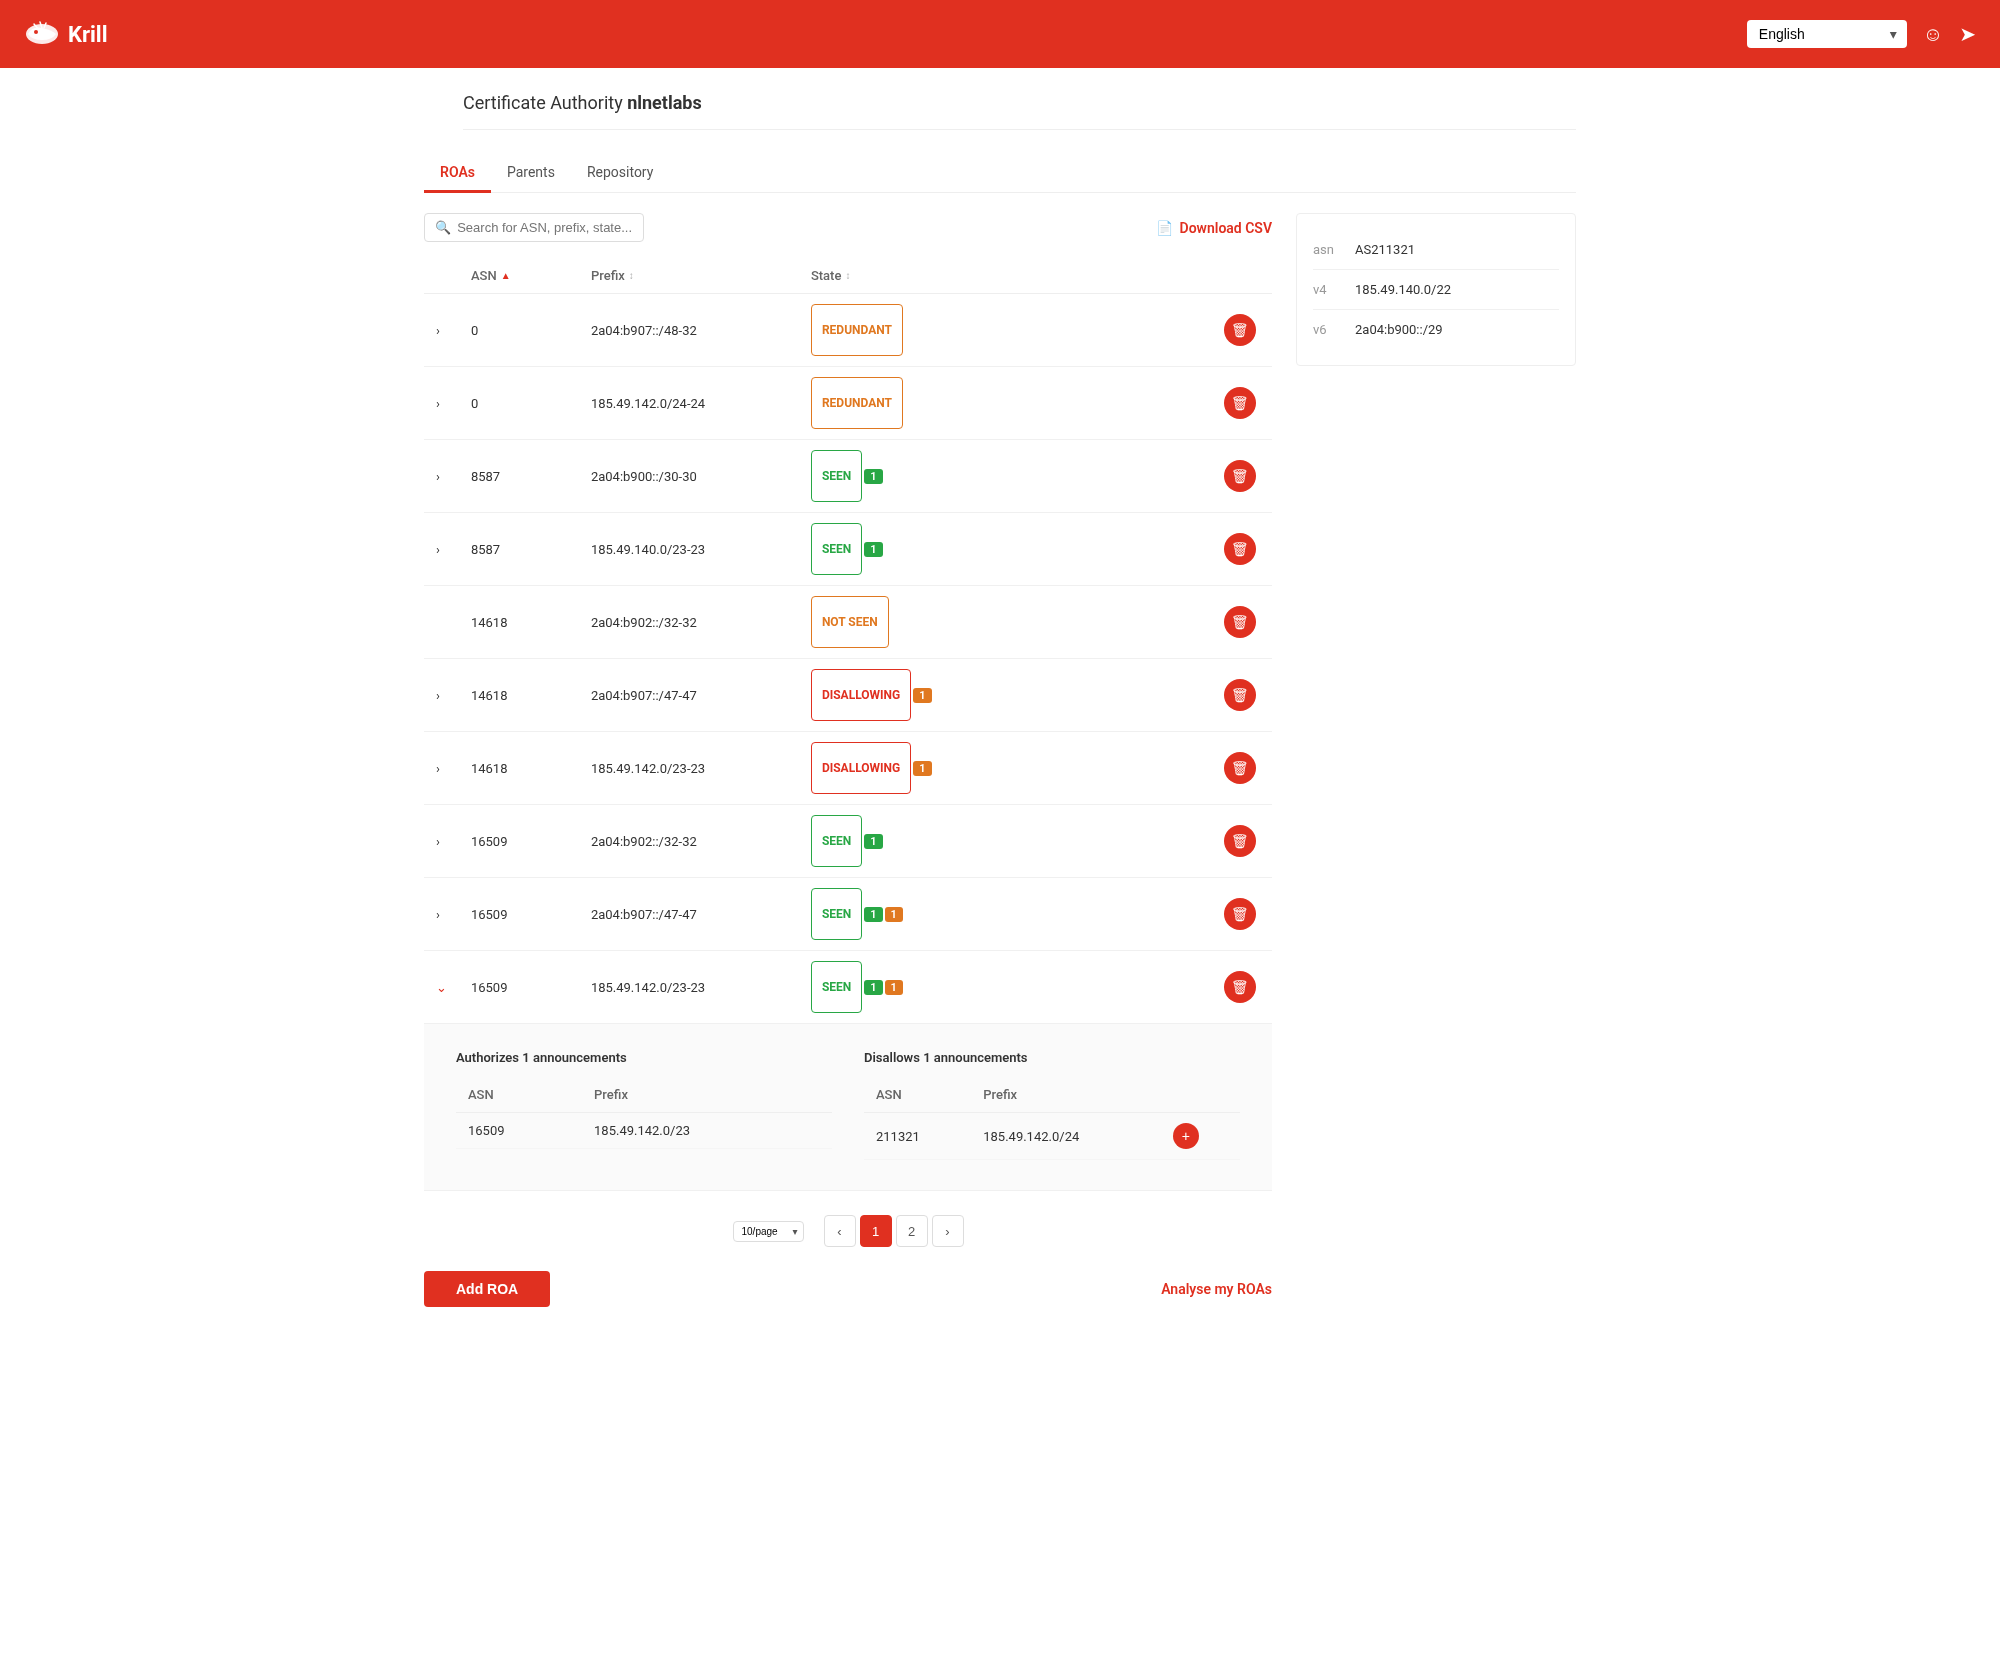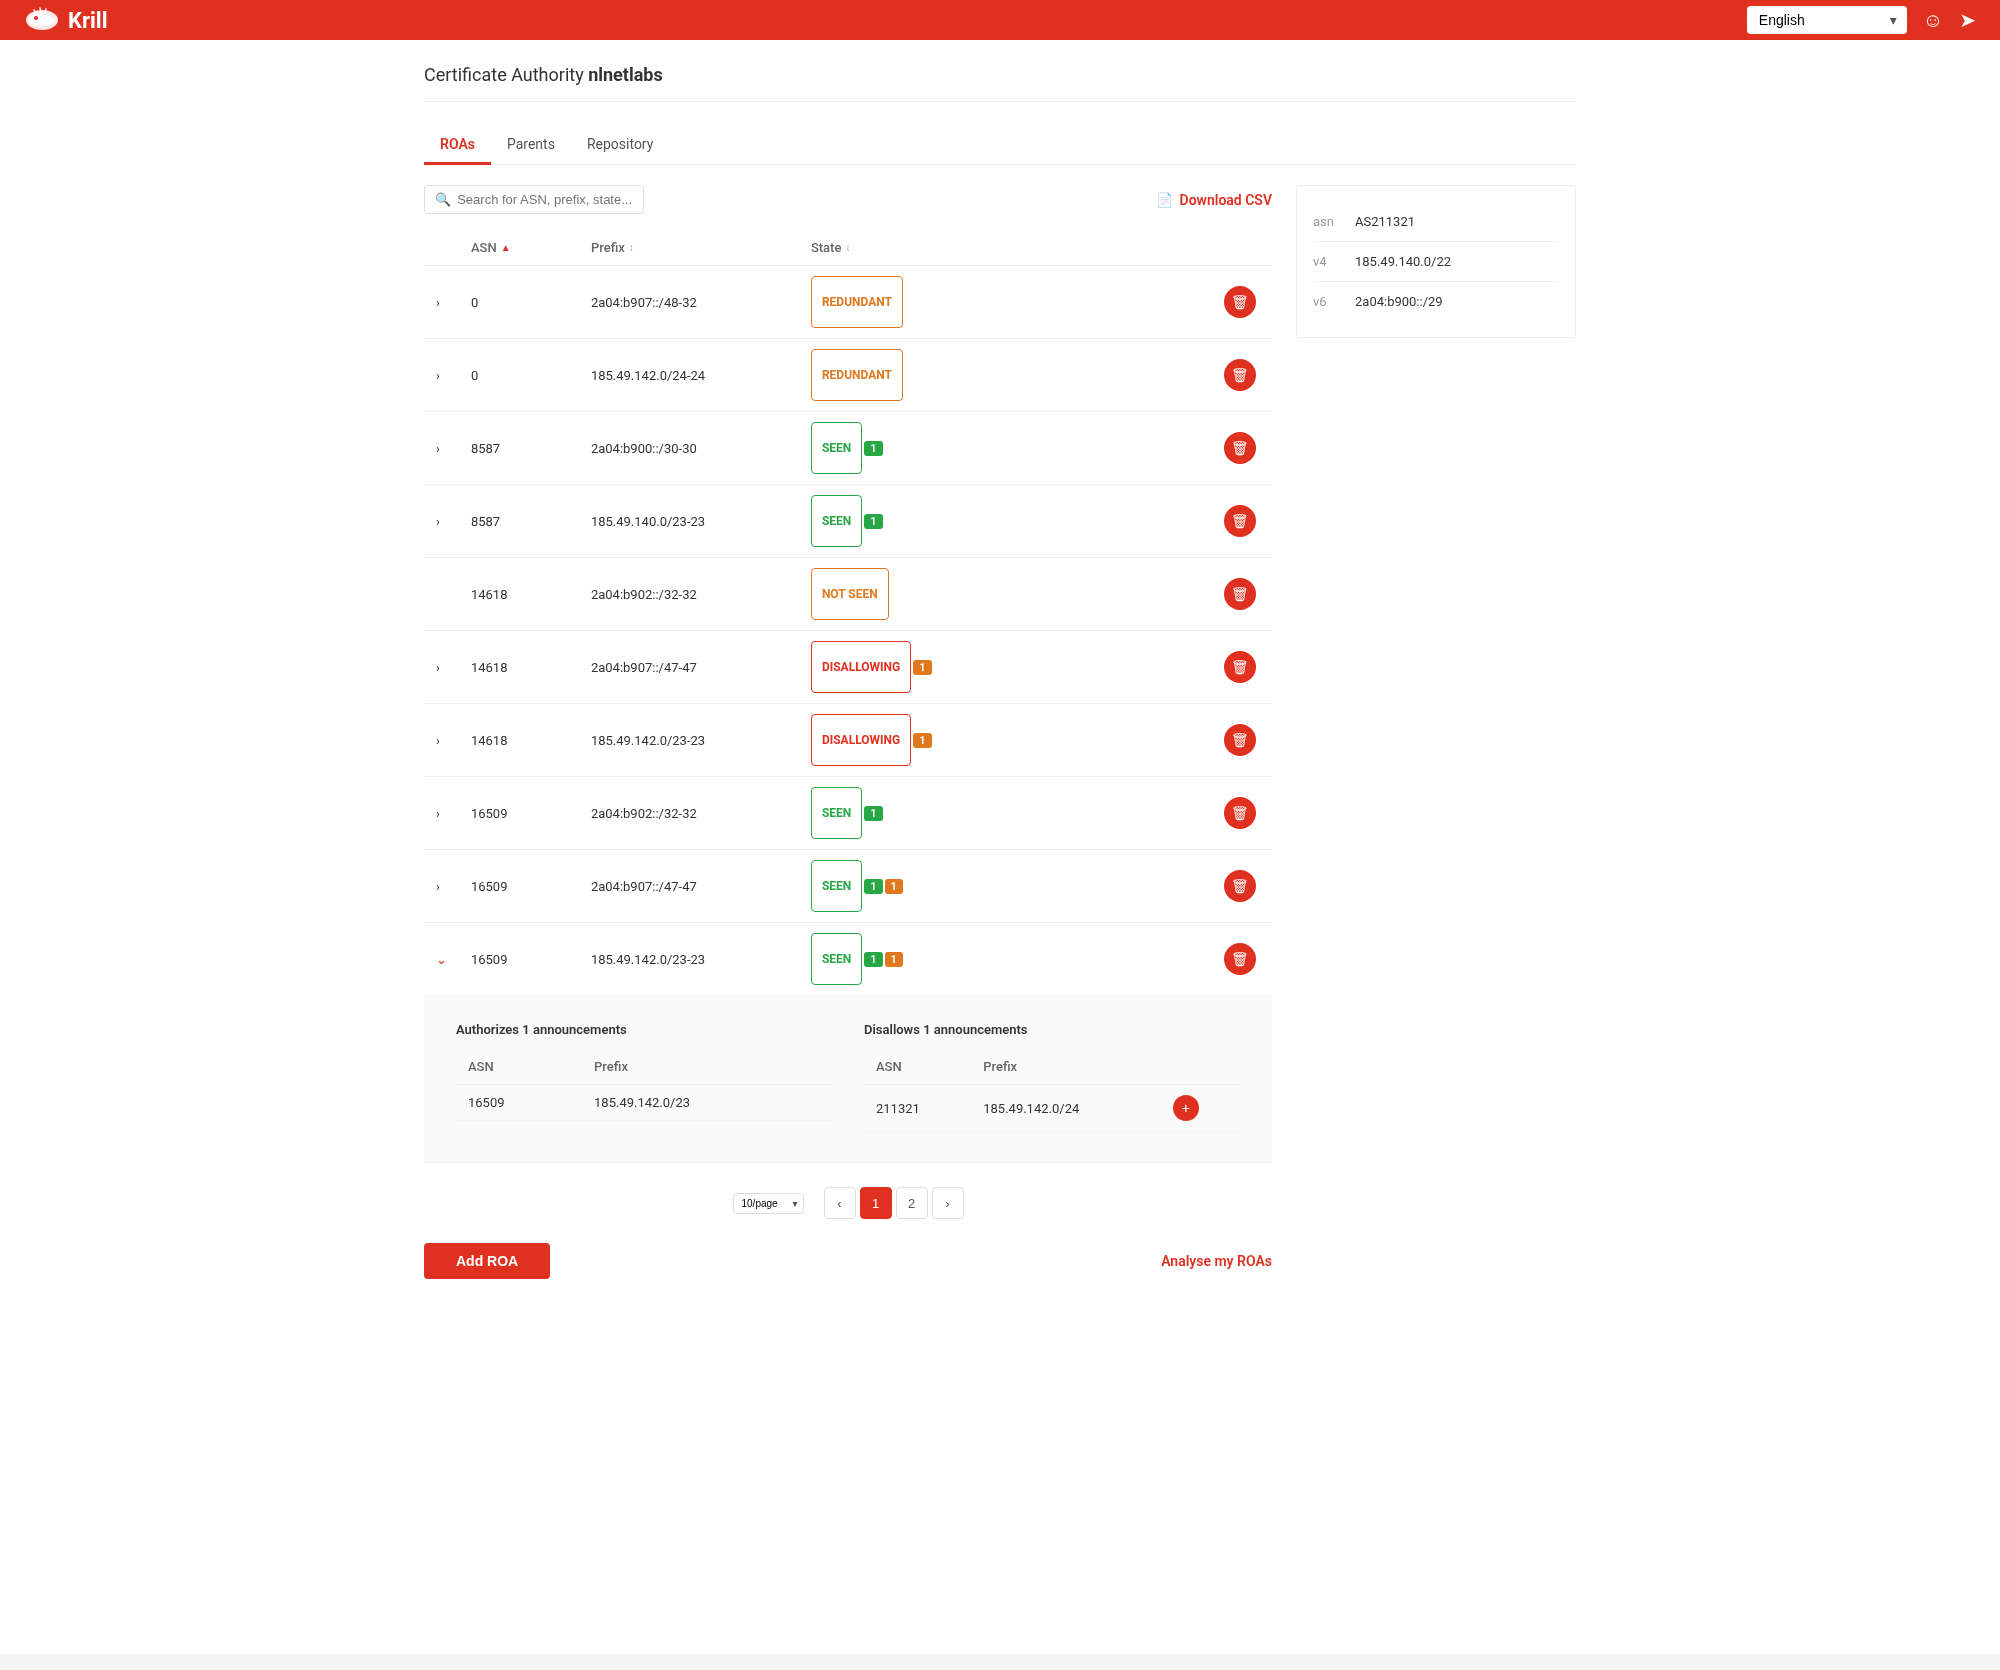--- a/index.html
+++ b/index.html
@@ -1,33 +1,33 @@
 <!DOCTYPE html>
 <html><head>
   <meta charset="utf-8">
   <style>
     * { box-sizing: border-box; margin: 0; padding: 0; }
     body { font-family: -apple-system, BlinkMacSystemFont, 'Segoe UI', Roboto, sans-serif; background: #f5f5f5; color: #333; font-size: 14px; }
 
     
-    .header { background: #e03020; display: flex; align-items: center; padding: 0 24px; height: 40px; }
+    .header { background: #e03020; display: flex; align-items: center; padding: 0 24px; height: 68px; }
     .header-logo { display: flex; align-items: center; gap: 8px; color: white; font-size: 22px; font-weight: bold; }
     .logo-icon { width: 36px; height: 28px; }
     .header-spacer { flex: 1; }
     .lang-select { background: white; border: none; border-radius: 4px; padding: 6px 32px 6px 12px; font-size: 14px; appearance: none; cursor: pointer; width: 160px; }
     .lang-wrapper { position: relative; }
     .lang-wrapper::after { content: '▾'; position: absolute; right: 10px; top: 50%; transform: translateY(-50%); color: #555; pointer-events: none; }
     .header-icon { color: white; font-size: 20px; margin-left: 16px; cursor: pointer; }
 
     
     .main { background: white; min-height: calc(100vh - 56px); padding: 0; }
     .content-area { max-width: 1200px; margin: 0 auto; padding: 24px 24px 40px; }
 
     
-    .page-title { font-size: 18px; font-weight: 400; color: #333; margin-bottom: 24px; padding-bottom: 16px; border-bottom: 1px solid #eee; }
+    .page-title { font-size: 18px; font-weight: 400; color: #333; margin-bottom: 24px; padding-bottom: 16px; border-bottom: 1px solid #eee; margin-left: 39px; }
     .page-title strong { font-weight: 700; }
 
     
     .tabs { display: flex; gap: 0; margin-bottom: 20px; border-bottom: 1px solid #eee; }
     .tab { padding: 10px 16px; cursor: pointer; font-size: 14px; color: #555; border-bottom: 3px solid transparent; margin-bottom: -1px; }
     .tab.active { color: #e03020; border-bottom-color: #e03020; font-weight: 600; }
 
     
     .layout { display: flex; gap: 24px; }
     .left-panel { flex: 1; min-width: 0; }

